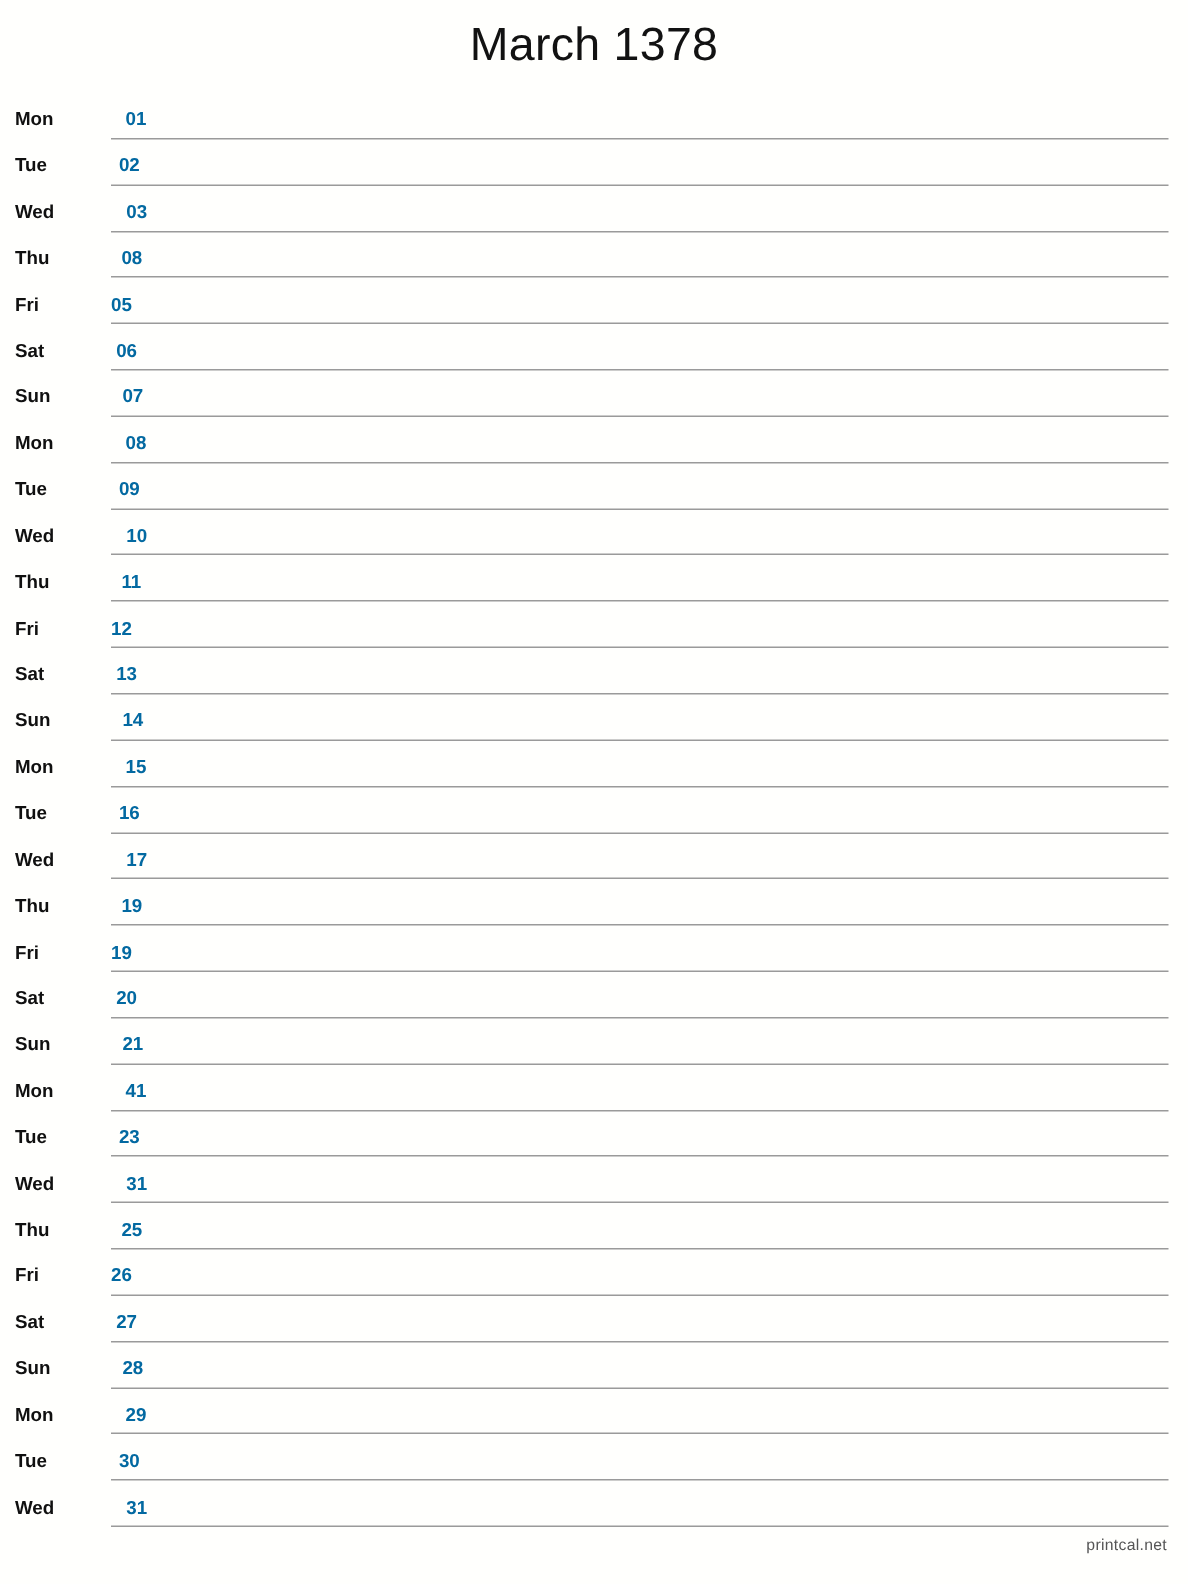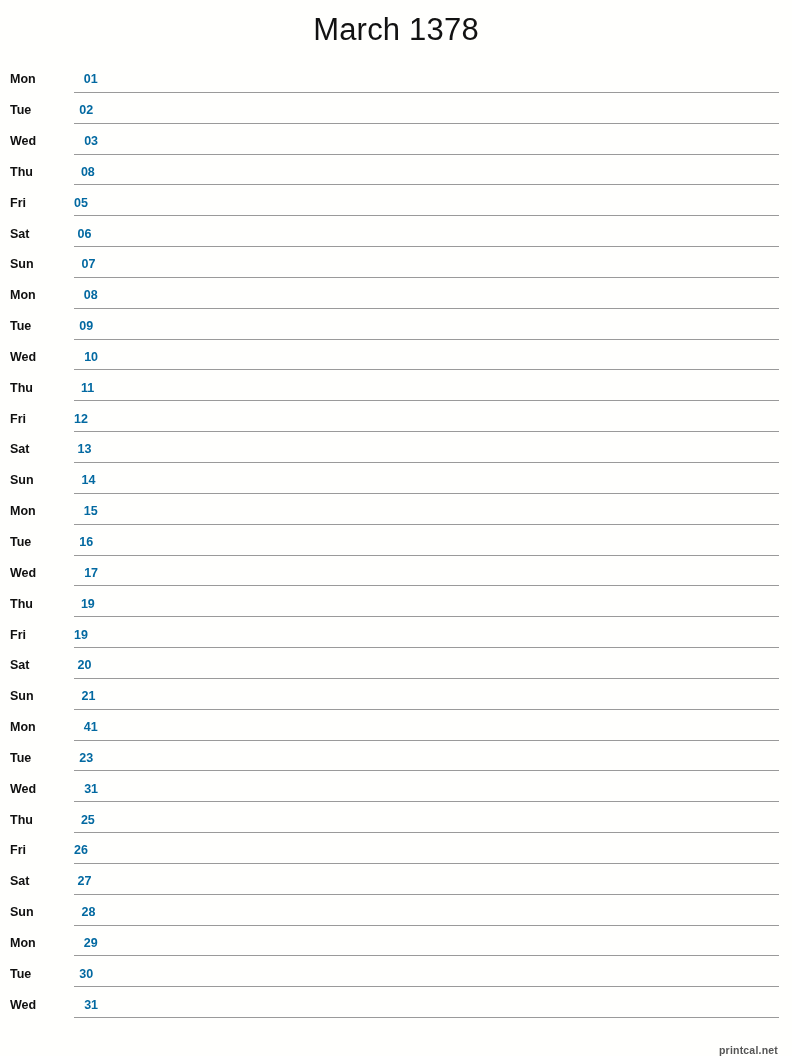--- a/index.html
+++ b/index.html
@@ -73,25 +73,24 @@
   }
   .lines {
     flex: 1;
     height: 100%;
     border-bottom: 1px solid #9a9a9a;
     margin-right: 13px;
   }
   .footer {
     position: absolute;
     right: 14px;
-    bottom: 0;
+    bottom: 20px;
     font-size: 10.5px;
     color: #555;
     letter-spacing: 0.2px;
-    font-weight: bold;
   }
 </style>
 </head>
 <body>
 
 <div class="page">
   <h1 class="title">March 1378</h1>
   <div class="grid" id="grid">
       <div class="row">
         <div class="daycell">

